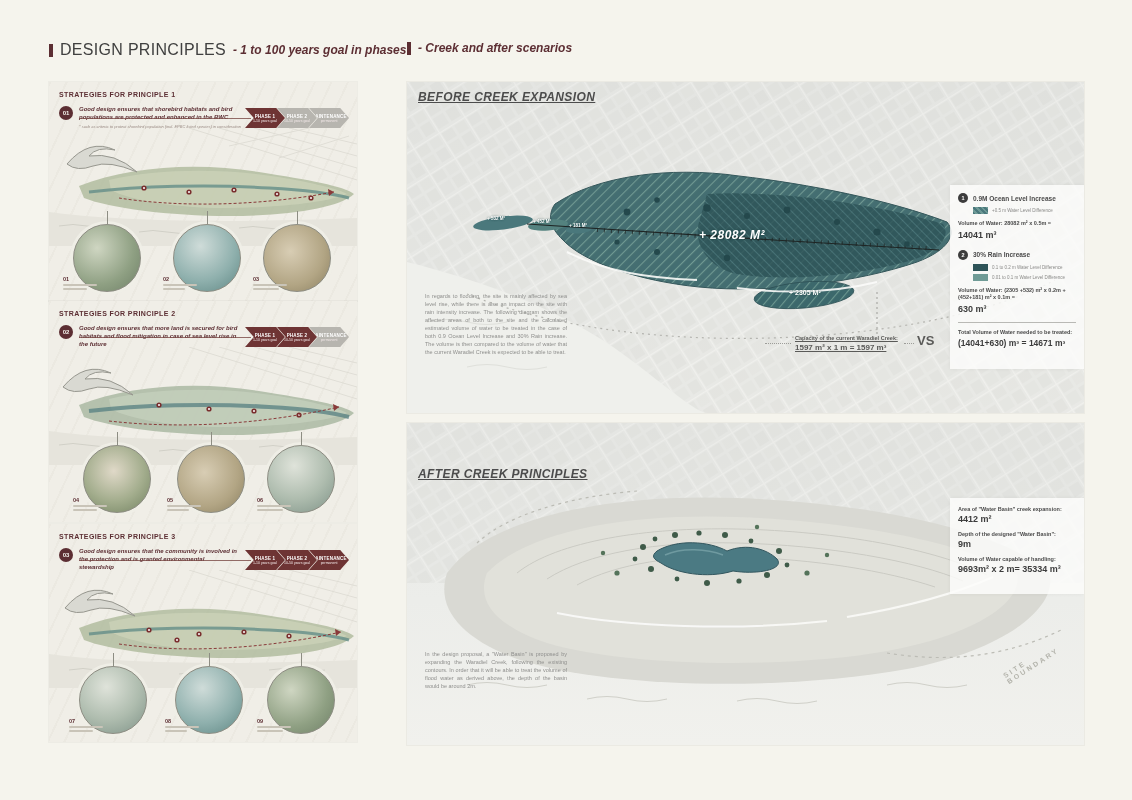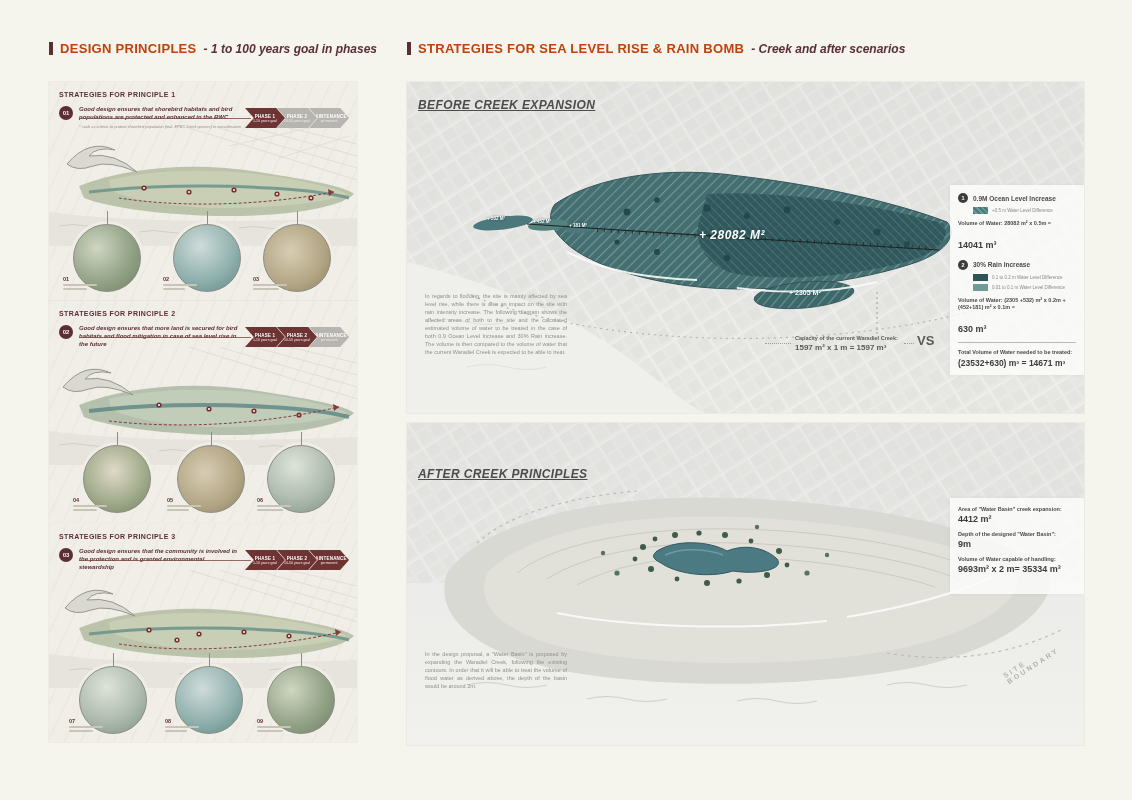--- a/index.html
+++ b/index.html
@@ -1,21 +1,21 @@
 <!DOCTYPE html>
 <html><head>
 <meta charset="utf-8">
 <style>
   html,body{margin:0;padding:0;background:#f5f4ed;}
   .page{position:relative;width:1132px;height:800px;background:#f5f4ed;overflow:hidden;
         font-family:"Liberation Sans", sans-serif;color:#333;}
   
   .hdr{position:absolute;top:41px;display:flex;align-items:center;gap:7px;}
   .hdr-bar{width:4px;height:13px;background:#5c2e33;}
-  .hdr-title{font-size:13px;font-weight:bold;color:#c2410c;letter-spacing:.3px;}
+  .hdr-title{font-size:16px;font-weight:normal;color:#404040;letter-spacing:.3px;}
   .hdr-sub{font-size:12px;font-style:italic;font-weight:600;color:#5c2e33;}
   
   .ppanel{position:absolute;left:49px;width:308px;background:#f0eee7;
           background-image:repeating-linear-gradient(115deg,rgba(175,168,150,.07) 0 2px,transparent 2px 15px);
           box-shadow:0 0 0 1px rgba(0,0,0,.03);}
   .ppanel-hdr{position:absolute;left:10px;top:9px;font-size:7px;font-weight:bold;color:#5c2e33;letter-spacing:.4px;}
   .pbadge{position:absolute;left:10px;top:24px;width:14px;height:14px;border-radius:50%;
           background:#5c2e33;color:#f5f4ed;font-size:6px;font-weight:bold;
           display:flex;align-items:center;justify-content:center;}
   .pstate{position:absolute;left:30px;top:23px;width:160px;font-size:6px;line-height:1.35;
@@ -47,39 +47,39 @@
         background:linear-gradient(180deg,#e7e8e5 0%,#ecedea 55%,#f1f1ed 100%);
         box-shadow:0 0 0 1px rgba(0,0,0,.04);}
   .scen-heading{position:absolute;left:11px;font-size:12px;font-weight:bold;font-style:italic;
                 color:#4c4c4c;text-decoration:underline;letter-spacing:.4px;}
   .scene-svg{position:absolute;left:0;top:0;width:677px;}
   .map-label-xl{position:absolute;font-size:12px;font-weight:bold;font-style:italic;color:#fff;
                 text-shadow:0 0 3px rgba(20,60,60,.8);letter-spacing:.5px;}
   .map-label-sm{position:absolute;font-size:7px;font-weight:bold;color:#fff;text-shadow:0 0 2px rgba(20,60,60,.9);}
   .map-label-xs{position:absolute;font-size:4.5px;font-weight:bold;color:#fff;text-shadow:0 0 2px rgba(20,60,60,.9);}
   .para{position:absolute;font-size:5.5px;line-height:1.45;color:#8f8f8d;width:142px;text-align:justify;}
-  .cap-block{position:absolute;color:#5a5a58;}
+  .cap-block{position:absolute;color:#5a5a58;text-decoration:underline;}
   .cap-label{font-size:5.5px;font-weight:bold;}
   .cap-value{font-size:8px;font-weight:bold;margin-top:2px;}
   .vs{position:absolute;font-size:13px;font-weight:bold;color:#5a5a58;}
   .dot-line{position:absolute;border-top:1px dotted #9d9d99;}
   .legend{position:absolute;left:543px;width:134px;background:rgba(253,253,251,.82);
           padding:8px 8px 7px 8px;box-sizing:border-box;box-shadow:0 0 4px rgba(0,0,0,.05);}
   .leg-head{display:flex;align-items:center;gap:5px;margin-bottom:4px;}
   .leg-num{width:10px;height:10px;min-width:10px;border-radius:50%;background:#3c3c3c;color:#fff;
            font-size:5.5px;font-weight:bold;display:flex;align-items:center;justify-content:center;}
   .leg-title{font-size:6.5px;color:#4a4a4a;font-weight:600;}
   .sw-row{display:flex;align-items:center;gap:4px;margin:3px 0 0 15px;}
   .swatch{width:15px;height:7px;min-width:15px;}
   .sw-hatch{background:repeating-linear-gradient(45deg,#4a787c 0 2px,#6e9a96 2px 4px);}
   .sw-dark{background:#2e5458;}
   .sw-light{background:#6f9b96;}
   .sw-label{font-size:4.5px;color:#8a8a88;}
   .leg-formula{font-size:5.5px;font-weight:bold;color:#4a4a4a;margin-top:6px;line-height:1.4;}
-  .leg-result{font-size:9px;font-weight:bold;color:#3c3c3c;margin-top:12px;}
+  .leg-result{font-size:9px;font-weight:bold;color:#3c3c3c;margin-top:2px;}
   .leg-divider{height:1px;background:#b9b9b5;margin:8px 0 6px 0;}
   .leg-total-label{font-size:5.5px;font-weight:bold;color:#4a4a4a;}
   .leg-total-value{font-size:8.5px;font-weight:bold;color:#3c3c3c;margin-top:3px;}
   .stat{margin-bottom:7px;}
   .stat-label{font-size:5.5px;font-weight:bold;color:#4a4a4a;}
   .stat-value{font-size:9px;font-weight:bold;color:#3c3c3c;margin-top:2px;}
   .site-boundary{position:absolute;font-size:7px;font-weight:bold;color:#b4b4ac;
                  letter-spacing:2.5px;transform:rotate(-33deg);}
 </style>
 </head>
@@ -87,21 +87,20 @@
 
 <div class="page">
 
   <div class="hdr" style="left:49px;">
     <span class="hdr-bar"></span>
     <span class="hdr-title">DESIGN PRINCIPLES</span>
     <span class="hdr-sub">- 1 to 100 years goal in phases</span>
   </div>
   <div class="hdr" style="left:407px;">
     <span class="hdr-bar"></span>
-    <span class="hdr-title">STRATEGIES FOR SEA LEVEL RISE &amp; RAIN BOMB</span>
     <span class="hdr-sub">- Creek and after scenarios</span>
   </div>
 
   <div class="ppanel" style="top:82px;height:219px;">
     <div class="ppanel-hdr">STRATEGIES FOR PRINCIPLE 1</div>
     <div class="pbadge">01</div>
     <div class="pstate">Good design ensures that shorebird habitats and bird populations are protected and enhanced in the BWC</div>
     <div class="pfoot">* such as criteria to protect shorebird population (incl. EPBC listed species) in consideration</div>
     <div class="pline"></div>
     <div class="chev-row">
@@ -372,21 +371,21 @@
         <circle cx="320" cy="176" r="3.2"></circle>
           <circle cx="500" cy="162" r="2.8"></circle>
       </g>
       <path d="M60,212 C160,252 300,264 430,252 C520,244 600,224 648,198" stroke="#b5b5b0" stroke-width="1.2" stroke-dasharray="2,4" fill="none"></path>
       <path d="M470,210 L470,252" stroke="#9d9d99" stroke-width="1" stroke-dasharray="2,3" fill="none"></path>
       <g stroke="#fbfbf9" stroke-width="2" fill="none" opacity=".9">
         <path d="M160,170 C200,190 240,196 290,198"></path>
           <path d="M330,206 C380,212 430,210 470,200"></path>
       </g>
     </svg>
-    <div class="scen-heading" style="top:16px;">BEFORE CREEK EXPANSION</div>
+    <div class="scen-heading" style="top:8px;">BEFORE CREEK EXPANSION</div>
     <span class="map-label-xl" style="left:292px;top:146px;">+ 28082 M²</span>
     <span class="map-label-sm" style="left:382px;top:207px;">+ 2305 M²</span>
     <span class="map-label-xs" style="left:80px;top:134px;">+ 532 M²</span>
     <span class="map-label-xs" style="left:126px;top:137px;">+ 452 M²</span>
     <span class="map-label-xs" style="left:162px;top:141px;">+ 181 M²</span>
     <div class="para" style="left:18px;top:211px;">In regards to flooding, the site is mainly affected by sea level rise, while there is also an impact on the site with rain intensity increase. The following diagram shows the affected areas of both to the site and the calculated estimated volume of water to be treated in the case of both 0.9 Ocean Level Increase and 30% Rain increase. The volume is then compared to the volume of water that the current Waradiel Creek is expected to be able to treat.</div>
     <div class="dot-line" style="left:358px;top:261px;width:26px;"></div>
     <div class="cap-block" style="left:388px;top:253px;">
       <div class="cap-label">Capacity of the current Waradiel Creek:</div>
       <div class="cap-value">1597 m² x 1 m  = 1597 m³</div>
@@ -418,21 +417,21 @@
         </div>
         <div class="sw-row">
           <span class="swatch sw-light"></span>
           <span class="sw-label">0.01 to 0.1 m Water Level Difference</span>
         </div>
         <div class="leg-formula">Volume of Water: (2305 +532) m² x 0.2m + (452+181) m² x 0.1m  =</div>
         <div class="leg-result">630 m³</div>
       </div>
       <div class="leg-divider"></div>
       <div class="leg-total-label">Total Volume of Water needed to be treated:</div>
-      <div class="leg-total-value">(23532+630) m³ = 14671 m³</div>
+      <div class="leg-total-value">(14041+630) m³ = 14671 m³</div>
     </div>
   </div>
 
   <div class="scen" style="top:423px;height:322px;">
     <svg class="scene-svg" style="height:322px;" viewBox="0 0 677 322">
       <rect x="0" y="0" width="677" height="160" fill="url(#streetsA)" opacity=".5"></rect>
       <path d="M40,150 C80,95 200,70 330,75 C460,80 592,105 642,150 C652,182 602,226 500,246 C380,268 200,266 110,236 C56,216 28,186 40,150 Z" fill="#d9d9d3"></path>
       <path d="M80,150 C120,108 220,90 330,94 C440,98 560,118 610,152 C616,178 570,212 480,228 C380,246 220,244 140,220 C92,204 68,180 80,150 Z" fill="#e1e1da"></path>
       <g stroke="#c8c8c1" stroke-width="1" fill="none" opacity=".9">
         <path d="M110,150 C150,118 240,104 330,106 C430,108 530,126 580,152"></path>

